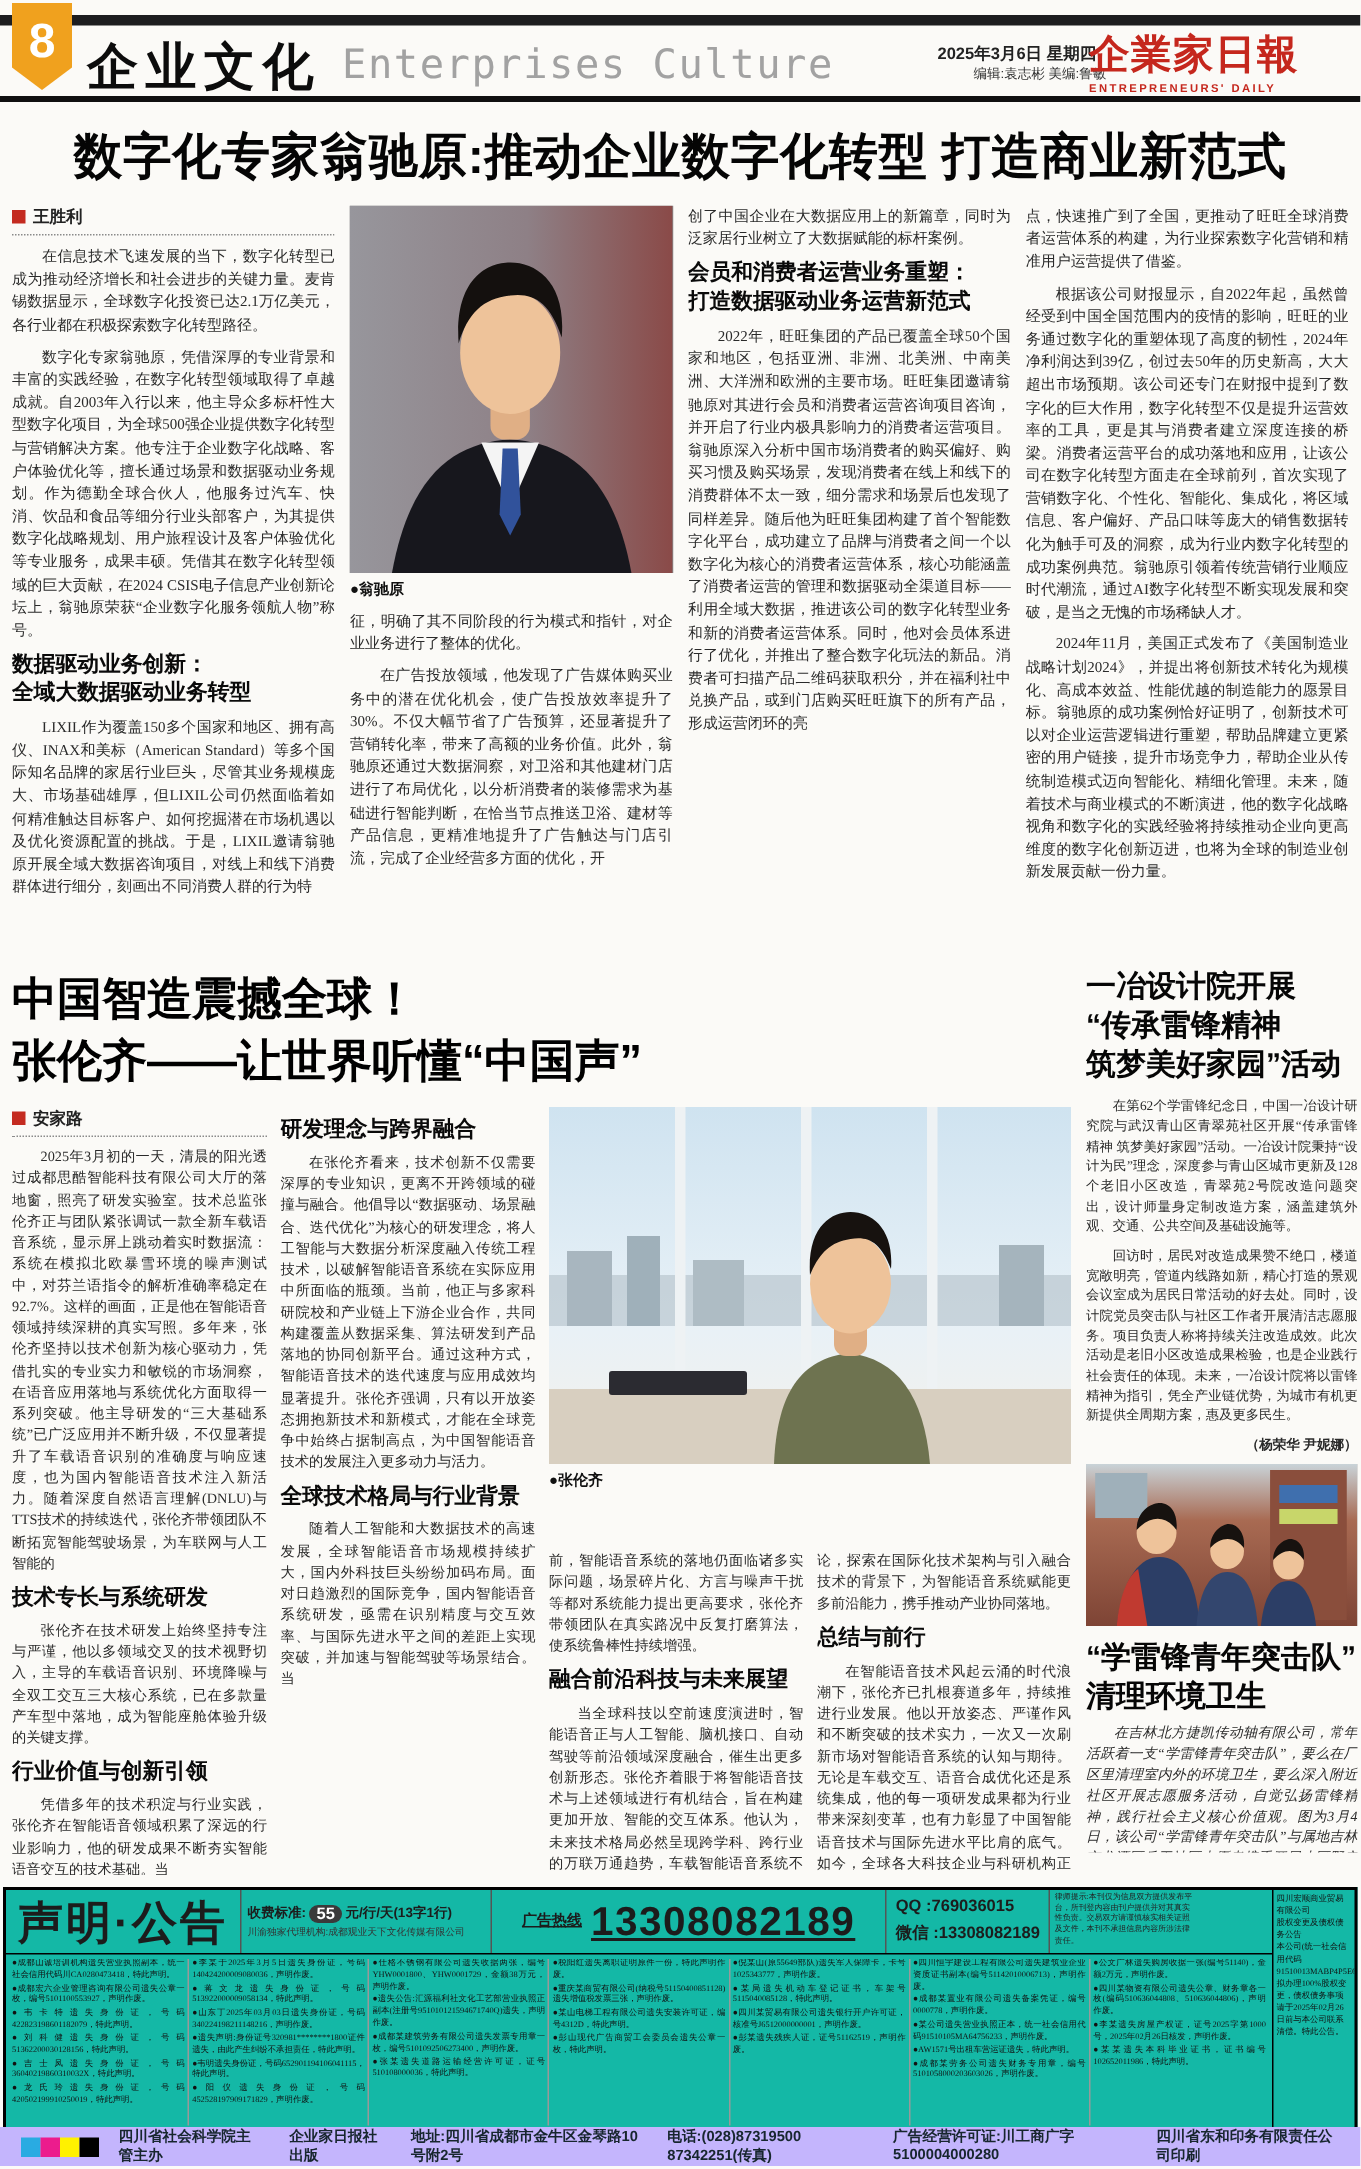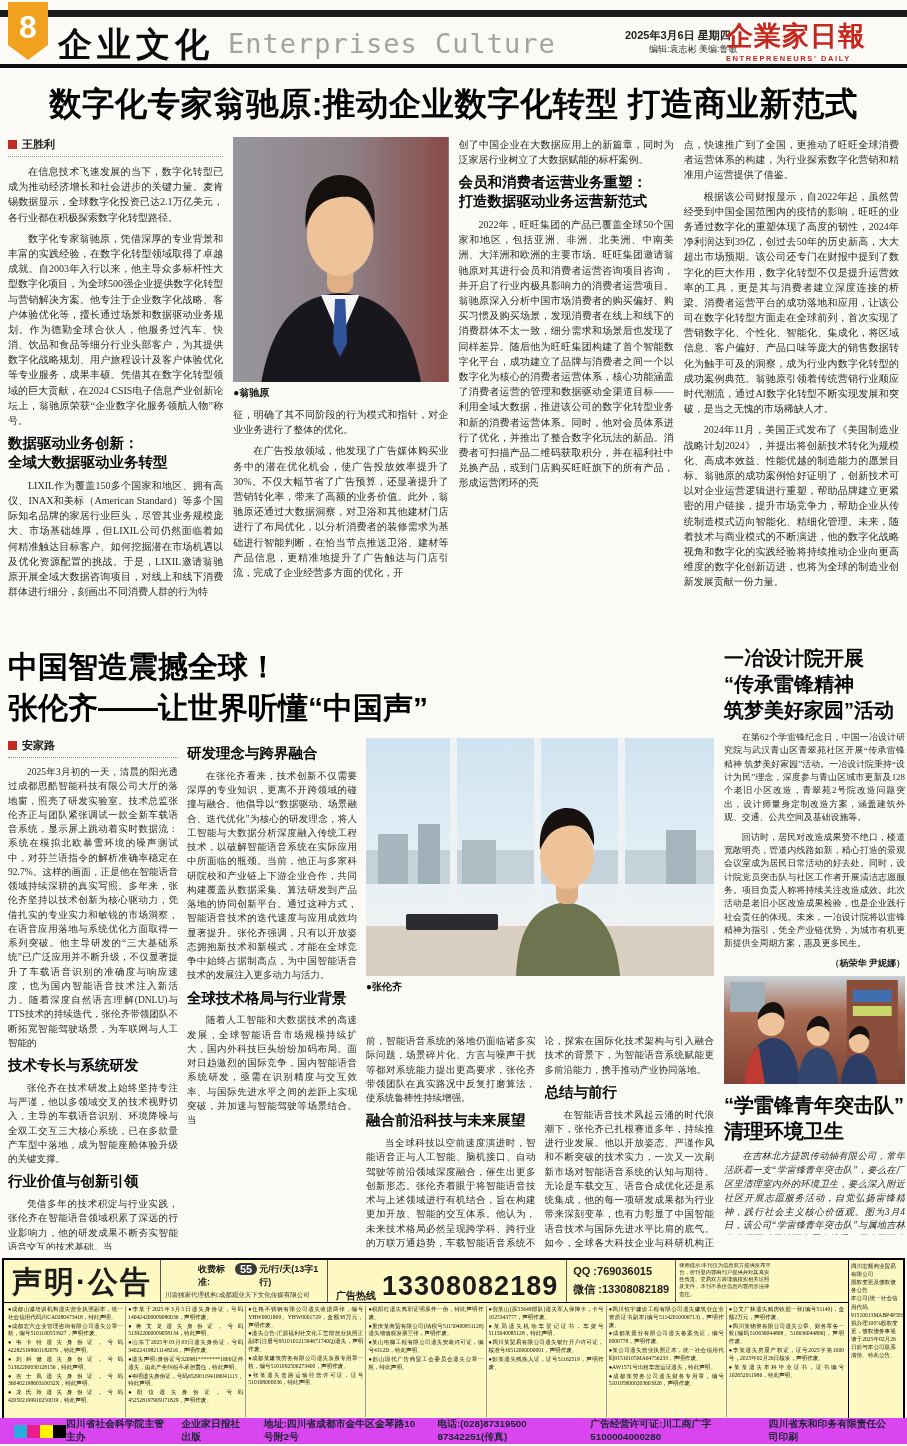--- a/index.html
+++ b/index.html
@@ -45,41 +45,41 @@
   .wide-inner{display:flex;gap:9px;overflow:hidden;margin-top:40px;}
   .wide-inner .col p{font-size:9.5px;line-height:1.5;}
   
   .sb{width:181px;flex:none;overflow:hidden;height:590px;}
   .sb-h1{font:900 20px "Liberation Sans",sans-serif;line-height:1.3;white-space:pre-line;margin:0 0 8px;color:#060606;}
   .sb p{margin:0 0 6px;font-size:8.9px;line-height:1.5;text-align:justify;text-indent:2em;color:#2a2a2a;}
   .sb .credit{text-align:right;font:700 9px "Liberation Sans",sans-serif;text-indent:0;}
   .sb-h2{font:900 20px "Liberation Sans",sans-serif;line-height:1.3;white-space:pre-line;margin:8px 0 6px;color:#060606;}
   .sb .kai{font-style:italic;font-size:9.3px;}
   
-  .ads{border:2px solid #000;margin:8px 2px 0;height:160px;display:flex;background:#fef9c3;}
+  .ads{border:2px solid #000;margin:8px 2px 0;height:160px;display:flex;background:#14b8a6;}
   .ads-main{flex:1;display:flex;flex-direction:column;min-width:0;}
   .ads-hd{display:flex;align-items:stretch;border-bottom:1.5px solid #000;height:42px;}
   .ads-title{font:900 30px "Liberation Sans",sans-serif;letter-spacing:2px;padding:2px 8px 0;white-space:nowrap;}
   .ads-fee{width:158px;border-left:1px solid #555;padding:2px 4px;display:flex;flex-direction:column;justify-content:center;}
-  .fee-row{display:flex;align-items:flex-start;gap:2px;font:700 9px "Liberation Sans",sans-serif;margin-left:33px;}
+  .fee-row{display:flex;align-items:flex-end;gap:2px;font:700 9px "Liberation Sans",sans-serif;}
   .fee-val{background:#3a3a3a;color:#fff;border-radius:8px;padding:0 5px;font:900 11px "Liberation Sans",sans-serif;}
   .fee-agency{font:400 6.5px "Liberation Sans",sans-serif;color:#333;margin-top:2px;}
-  .ads-hot{display:flex;align-items:flex-end;gap:4px;padding:0 8px;border-left:1px solid #555;}
+  .ads-hot{display:flex;align-items:center;gap:4px;padding:0 20px;border-left:1px solid #555;text-decoration:underline;}
   .hot-lb{font:700 10px "Liberation Sans",sans-serif;width:42px;line-height:1.2;}
   .hot-no{font:900 27px "Liberation Sans",sans-serif;letter-spacing:1px;white-space:nowrap;}
   .ads-qq{border-left:1px solid #555;padding:3px 6px;font:700 11px "Liberation Sans",sans-serif;line-height:1.6;white-space:nowrap;}
   .ads-law{border-left:1px solid #555;width:92px;padding:2px 3px;font-size:5.3px;line-height:1.35;color:#222;overflow:hidden;}
   .ads-grid{flex:1;display:flex;padding:3px 2px;gap:0;overflow:hidden;}
   .ad-col{flex:1;min-width:0;border-left:1px solid #999;padding:0 2px;overflow:hidden;}
   .ad-col:first-child{border-left:none;}
   .ad-col div{font-size:5.6px;line-height:1.4;text-align:justify;color:#111;margin-bottom:1px;}
   .ads-side{width:50px;border-left:1.5px solid #000;padding:2px;font-size:5.6px;line-height:1.45;white-space:pre-line;overflow:hidden;color:#111;}
   
-  .ft{position:absolute;left:0;bottom:2px;width:100%;height:26px;background:#d946ef;
-      display:flex;align-items:center;padding:0 14px;box-sizing:border-box;
+  .ft{position:absolute;left:0;bottom:2px;width:100%;height:26px;background:#c4b5fd;
+      display:flex;align-items:center;gap:13px;padding:0 14px;box-sizing:border-box;
       font:700 9.8px "Liberation Sans",sans-serif;color:#17262e;}
   .ft .sqs{display:flex;gap:0;}
   .ft .sqs i{width:13px;height:13px;display:block;}
 </style>
 </head>
 <body>
 
 <div class="hd">
   <div class="hd-bar"></div>
   <div class="badge">

